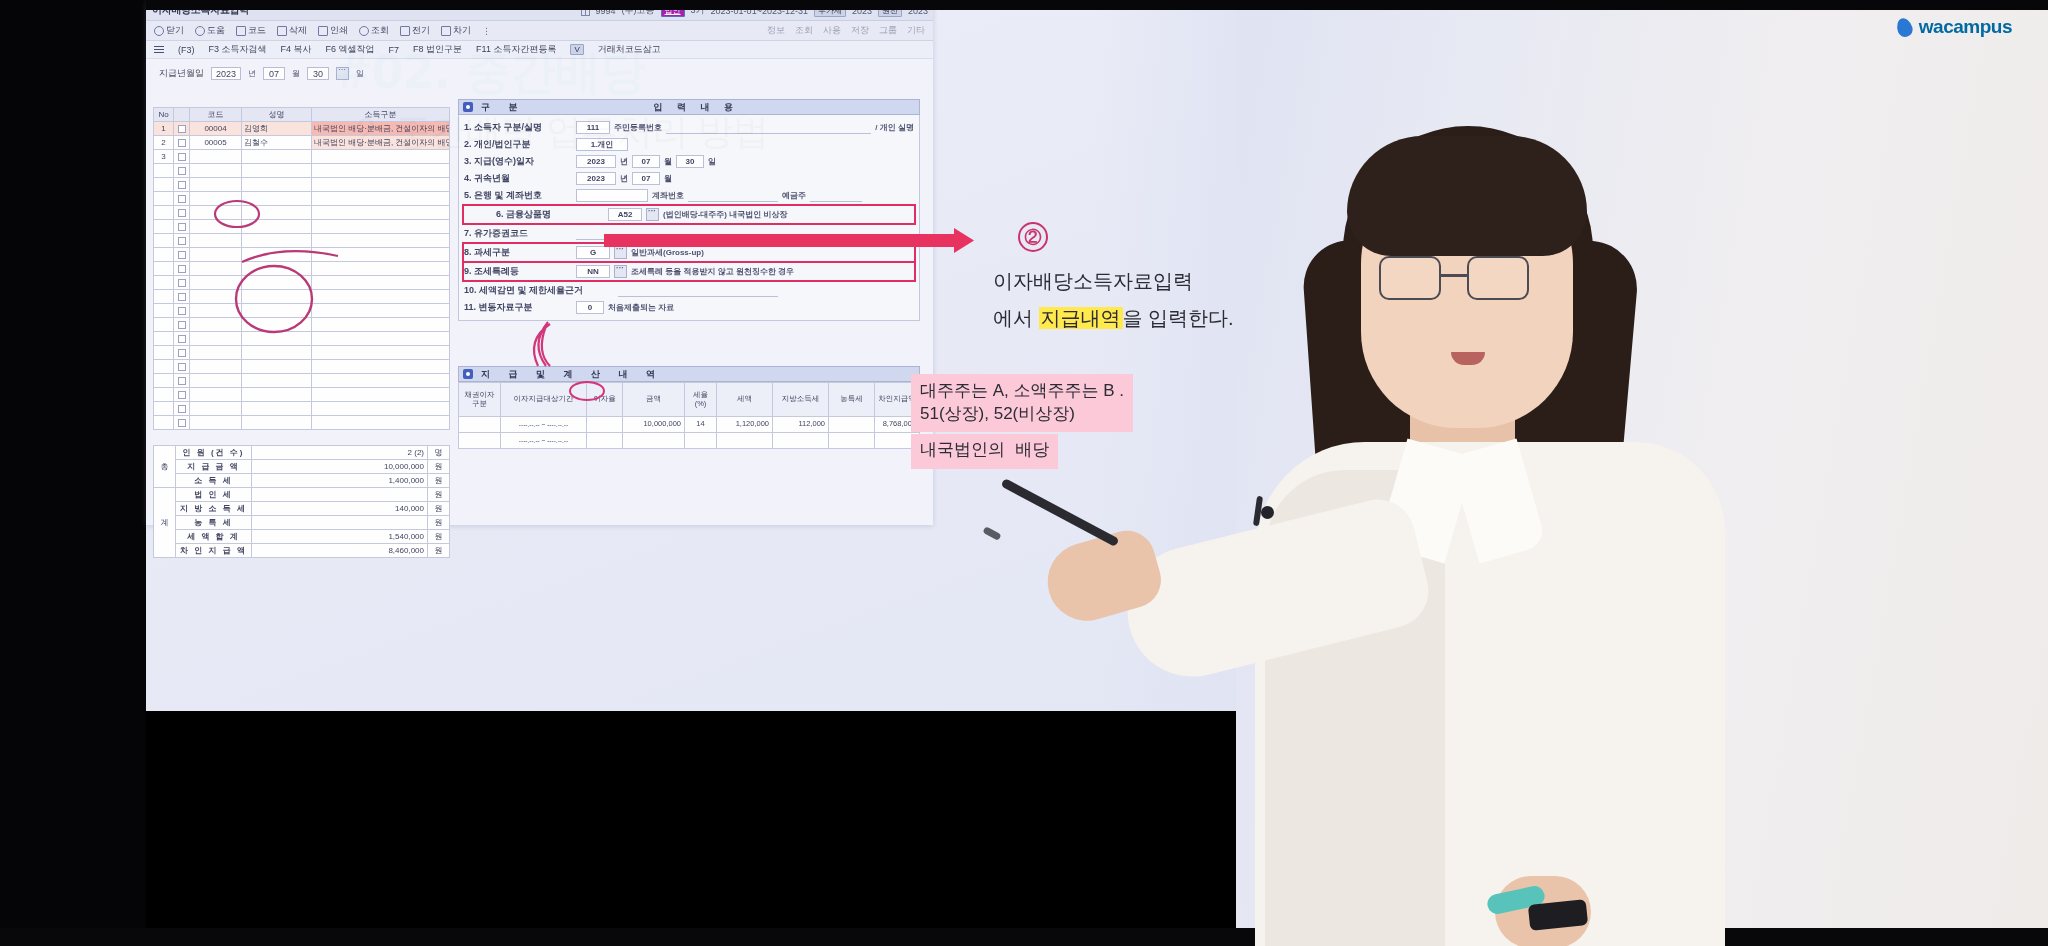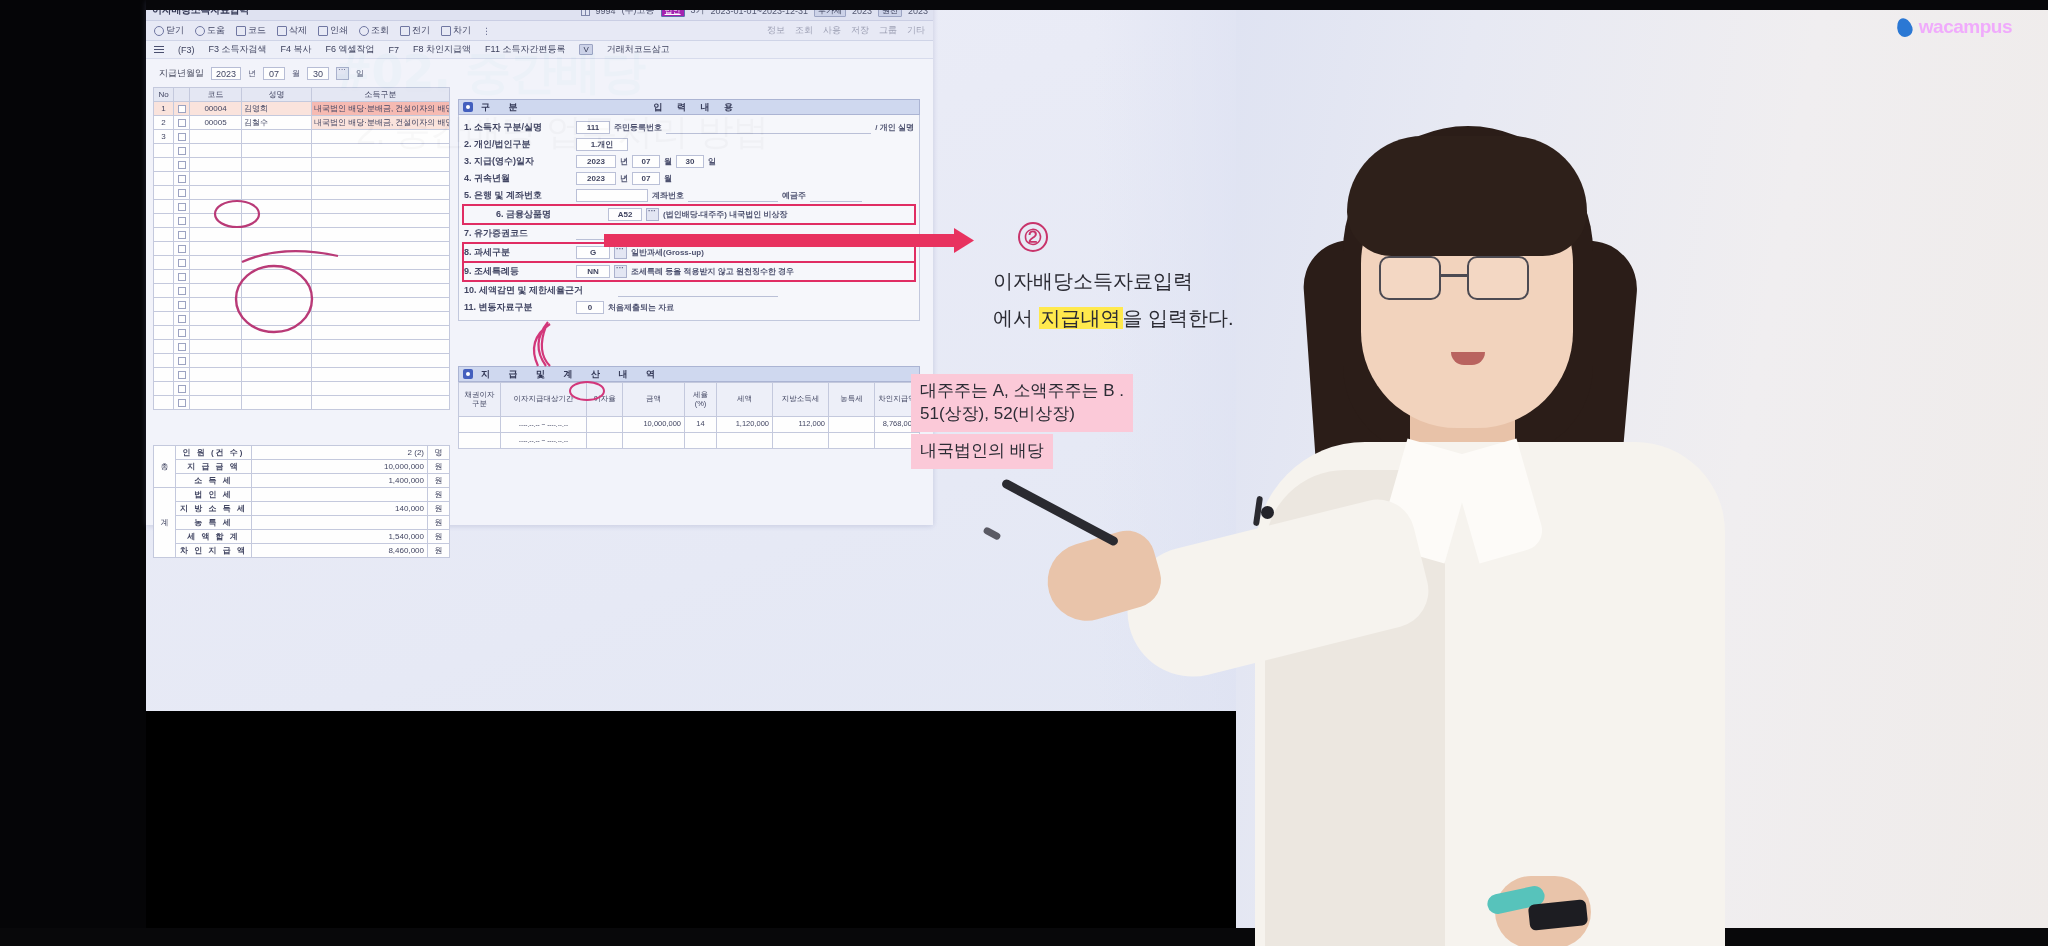--- a/index.html
+++ b/index.html
@@ -104,21 +104,21 @@
 
   
   .date-row { display:flex; align-items:center; gap:7px; margin: 2px 0 6px 6px; font-size:10px;}
   .ibox { border:1px solid #b6bcd4; background:#fff; padding:0 4px; height:13px; line-height:13px; font-size:9px; color:#3a3f5e;}
   .ibox.w30 { width:30px; text-align:center;}
   .ibox.w22 { width:22px; text-align:center;}
   .mini-btn { width:13px;height:13px;border:1px solid #a9b0cc;background:#e3e6f3;display:inline-block;position:relative;}
   .mini-btn:after{content:"\00B7\00B7\00B7";position:absolute;left:1px;top:-3px;font-size:8px;color:#555c7e;}
 
   
-  .left-panel { position:absolute; left:7px; top:28px; width:297px; }
+  .left-panel { position:absolute; left:7px; top:48px; width:297px; }
   table.grid { border-collapse: collapse; width: 100%; table-layout: fixed; }
   table.grid th, table.grid td {
     border: 1px solid #c3c8dd; height: 14px; font-size: 8px; font-weight: normal;
     color: #3b3f5c; padding: 0 2px; background: #fff; overflow: hidden; white-space: nowrap;
   }
   table.grid th { background: #e4e7f3; text-align: center; font-size: 8px;}
   .col-no { width: 20px; text-align: center; }
   .col-chk { width: 16px; text-align: center; }
   .col-code { width: 52px; text-align: center; }
   .col-name { width: 70px; }
@@ -189,21 +189,21 @@
   }
   .note1 { left:993px; top:268px; }
   .note2 { left:993px; top:305px; }
   .hl-yellow { background:#ffe94d; padding:0 2px; }
 
   .pink-note {
     position:absolute; background:#fbc9d8; color:#2c2c35; font-size:17px;
     padding:6px 9px; line-height:1.35; white-space:nowrap;
   }
   .pn1 { left:911px; top:374px; }
-  .pn2 { left:911px; top:434px; }
+  .pn2 { left:911px; top:434px;font-family:Liberation Mono, monospace; }
 
   
   .person { position:absolute; left:1195px; top:90px; width:560px; height:856px; }
   .hair-back {
     position:absolute; left:148px; top:36px; width:250px; height:330px;
     background:#2b1d18; border-radius:125px 125px 90px 90px;
   }
   .hair-long-l {
     position:absolute; left:118px; top:150px; width:96px; height:360px;
     background:#2b1d18; border-radius:48px 20px 60px 40px; transform:rotate(-4deg);
@@ -284,21 +284,21 @@
 
   
   .brand {
     position:absolute; right:36px; top:16px; display:flex; align-items:center; gap:7px;
   }
   .brand-drop {
     width:15px; height:19px; background:#2b78d4;
     border-radius:50% 50% 50% 50% / 62% 62% 38% 38%;
     transform: rotate(-18deg);
   }
-  .brand-text { font-size:19px; font-weight:700; color:#f0abfc; letter-spacing:-0.5px;}
+  .brand-text { font-size:19px; font-weight:700; color:#0369a1; letter-spacing:-0.5px;}
 
   
   .play-btn {
     position:absolute; left:1380px; top:196px; width:25px; height:25px;
     border:1.6px solid #9aa0b4; border-radius:50%; background:rgba(255,255,255,0.45);
   }
   .play-btn:after{
     content:""; position:absolute; left:9px; top:6px;
     border-left:8px solid #8a90a6; border-top:5px solid transparent; border-bottom:5px solid transparent;
   }
@@ -383,21 +383,21 @@
         <span class="hamburger">
             <i></i>
             <i></i>
             <i></i>
           </span>
         <span>(F3)</span>
         <span>F3 소득자검색</span>
         <span>F4 복사</span>
         <span>F6 엑셀작업</span>
         <span>F7</span>
-        <span>F8 차인지급액</span>
+        <span>F8 법인구분</span>
         <span>F11 소득자간편등록</span>
         <span class="chip">V</span>
         <span>거래처코드삼고</span>
       </div>
 
       <div class="erp-body">
 
         <div class="date-row">
           <span style="font-size:9px;">지급년월일</span>
           <span class="ibox w30">2023</span>

